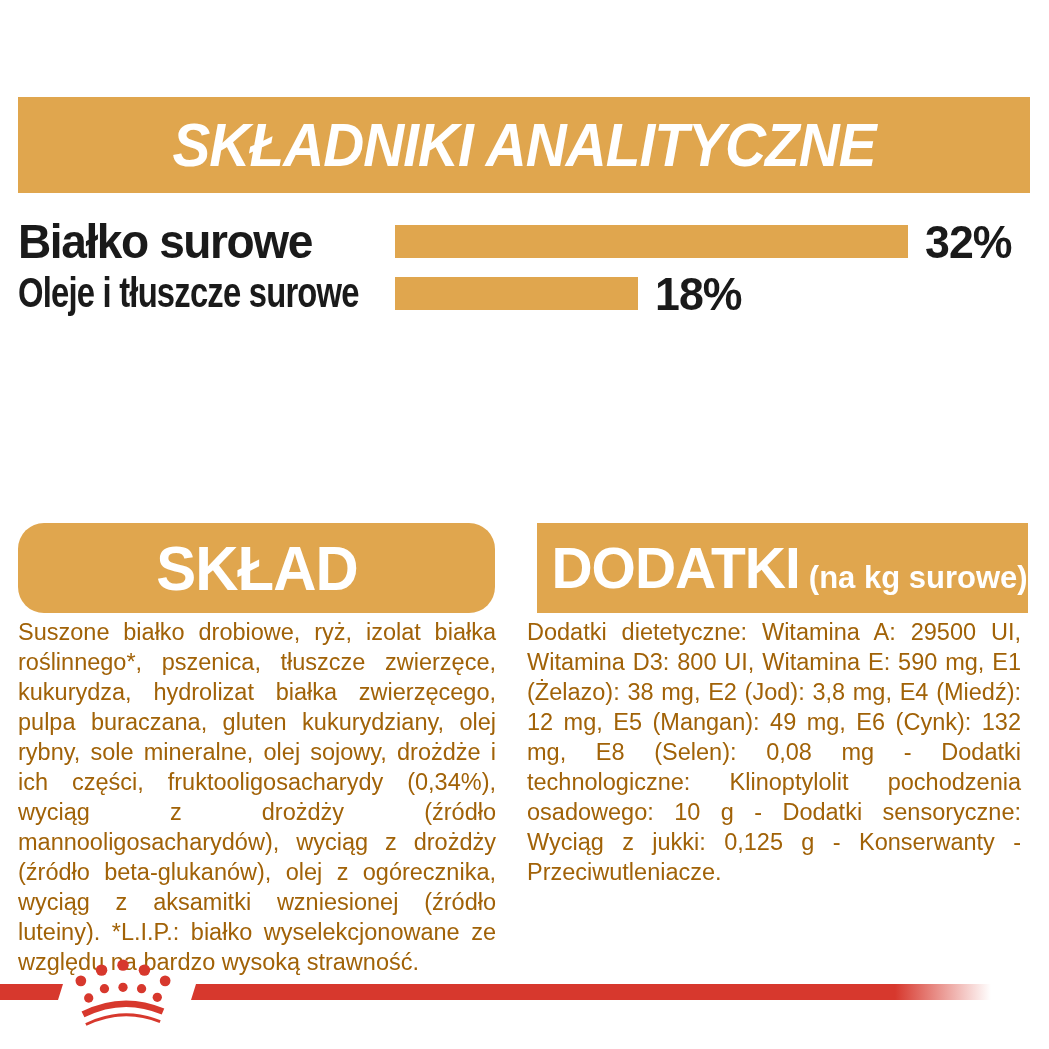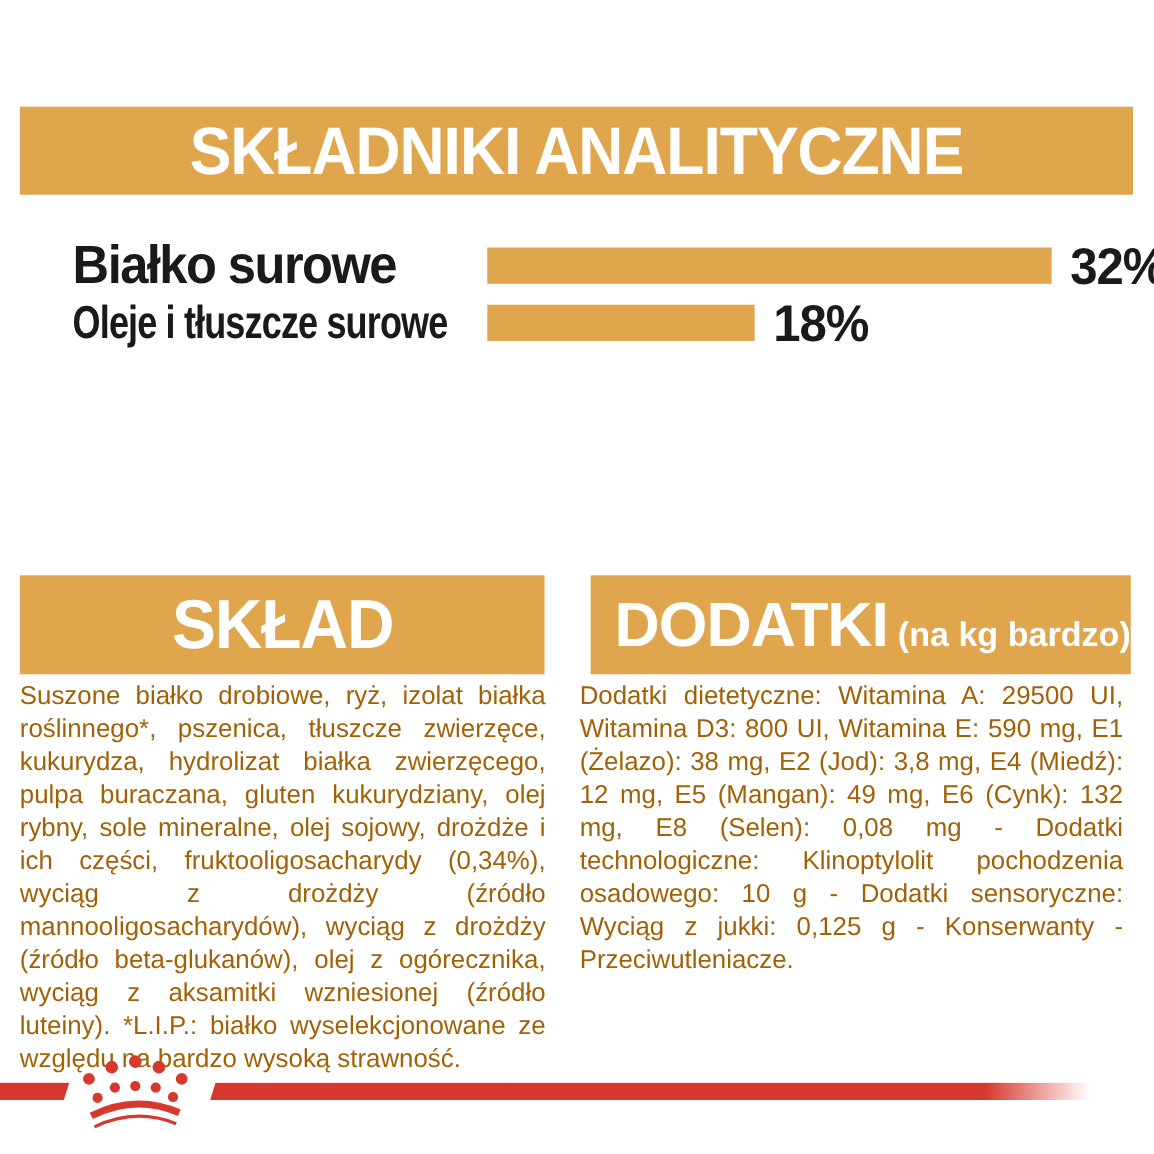--- a/index.html
+++ b/index.html
@@ -2,51 +2,51 @@
 <html style="--gold: #E0A64E; --red: #D7382D;"><head>
 <meta charset="utf-8">
 <style>
   html,body{margin:0;padding:0;background:#fff;}
   #stage{
     position:relative;width:1049px;height:1049px;overflow:hidden;background:#fff;
     font-family:"Liberation Sans",sans-serif;color:#1d1d1b;
   }
   
   .banner{background:var(--gold,#e0a64e);display:flex;align-items:center;justify-content:center;}
-  #banner-top{position:absolute;left:18px;top:97px;width:1012px;height:80px;}
+  #banner-top{position:absolute;left:18px;top:97px;width:1012px;height:96px;font-style:italic;}
   #banner-top .banner-title{
     color:#fff;font-weight:bold;font-size:61px;letter-spacing:-1px;white-space:nowrap;
     transform:scaleX(0.93);transform-origin:center;
   }
   
   #chart{position:absolute;left:0;top:0;width:1049px;height:420px;}
   .chart-row{position:absolute;left:18px;height:46px;display:flex;align-items:center;width:1020px;}
   .chart-row:nth-child(1){top:218px;}
   .chart-row:nth-child(2){top:270px;}
   .chart-row:nth-child(3){top:347px;}
-  .row-label-box{width:377px;flex:0 0 377px;overflow:visible;margin-left:48px;}
+  .row-label-box{width:377px;flex:0 0 377px;overflow:visible;}
   .row-label{
     font-weight:bold;font-size:49px;letter-spacing:-1.5px;white-space:nowrap;display:inline-block;
     transform:scaleX(0.94);transform-origin:left center;color:#1a1a1a;
   }
   .row-label.condensed{font-size:42px;letter-spacing:-1px;transform:scaleX(0.78);}
   .bar{height:33px;background:var(--gold,#e0a64e);flex:0 0 auto;}
   .bar-value{
     font-weight:bold;font-size:47px;letter-spacing:-1px;margin-left:17px;white-space:nowrap;
     display:inline-block;transform:scaleX(0.95);transform-origin:left center;color:#1a1a1a;
   }
   
-  #banner-sklad{position:absolute;left:18px;top:523px;width:477px;height:90px;}
+  #banner-sklad{position:absolute;left:18px;top:523px;width:477px;height:90px;border-radius:26px;}
   #banner-sklad .banner-title{
     color:#fff;font-weight:bold;font-size:63px;letter-spacing:-1px;white-space:nowrap;
     transform:scaleX(0.95);
   }
   #banner-dodatki{
     position:absolute;left:537px;top:523px;width:491px;height:90px;
-    justify-content:flex-end;padding-left:14px;box-sizing:border-box;overflow:hidden;
+    justify-content:center;padding-left:14px;box-sizing:border-box;overflow:hidden;
   }
   #banner-dodatki .dodatki-line{display:flex;align-items:baseline;white-space:nowrap;color:#fff;font-weight:bold;}
   .dodatki-main{font-size:57px;letter-spacing:-1px;}
   .dodatki-suffix{font-size:31px;margin-left:9px;letter-spacing:0;}
   
   .body-text{
     position:absolute;top:617px;font-size:23.5px;line-height:30px;text-align:justify;
     color:#a16207;
   }
   #sklad-body{left:18px;width:478px;}
@@ -89,21 +89,21 @@
   </div>
 
   <div id="banner-sklad" class="banner">
     <span class="banner-title">SKŁAD</span>
   </div>
   <div id="sklad-body" class="body-text">Suszone białko drobiowe, ryż, izolat białka roślinnego*, pszenica, tłuszcze zwierzęce, kukurydza, hydrolizat białka zwierzęcego, pulpa buraczana, gluten kukurydziany, olej rybny, sole mineralne, olej sojowy, drożdże i ich części, fruktooligosacharydy (0,34%), wyciąg z drożdży (źródło mannooligosacharydów), wyciąg z drożdży (źródło beta-glukanów), olej z ogórecznika, wyciąg z aksamitki wzniesionej (źródło luteiny). *L.I.P.: białko wyselekcjonowane ze względu na bardzo wysoką strawność.</div>
 
   <div id="banner-dodatki" class="banner">
     <span class="dodatki-line">
       <span class="dodatki-main">DODATKI</span>
-      <span class="dodatki-suffix">(na kg bardzo)</span>
+      <span class="dodatki-suffix">(na kg surowe)</span>
     </span>
   </div>
   <div id="dodatki-body" class="body-text">Dodatki dietetyczne: Witamina A: 29500 UI, Witamina D3: 800 UI, Witamina E: 590 mg, E1 (Żelazo): 38 mg, E2 (Jod): 3,8 mg, E4 (Miedź): 12 mg, E5 (Mangan): 49 mg, E6 (Cynk): 132 mg, E8 (Selen): 0,08 mg - Dodatki technologiczne: Klinoptylolit pochodzenia osadowego: 10 g - Dodatki sensoryczne: Wyciąg z jukki: 0,125 g - Konserwanty - Przeciwutleniacze.</div>
 
   <div id="stripe-left" class="stripe"></div>
   <div id="stripe-right" class="stripe"></div>
 
   <svg id="crown" viewBox="0 0 140 100" xmlns="http://www.w3.org/2000/svg">
     <g fill="currentColor">
       <circle cx="70" cy="11" r="8"></circle>

